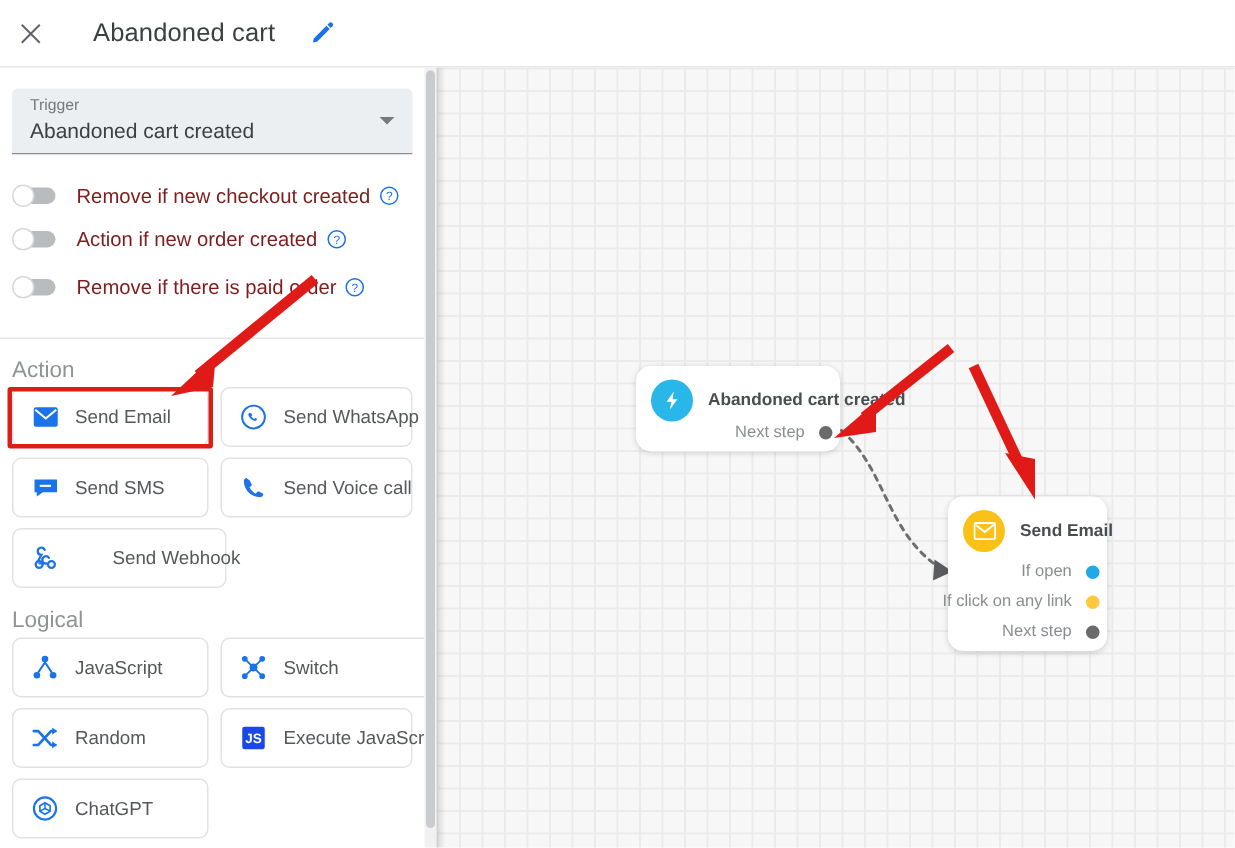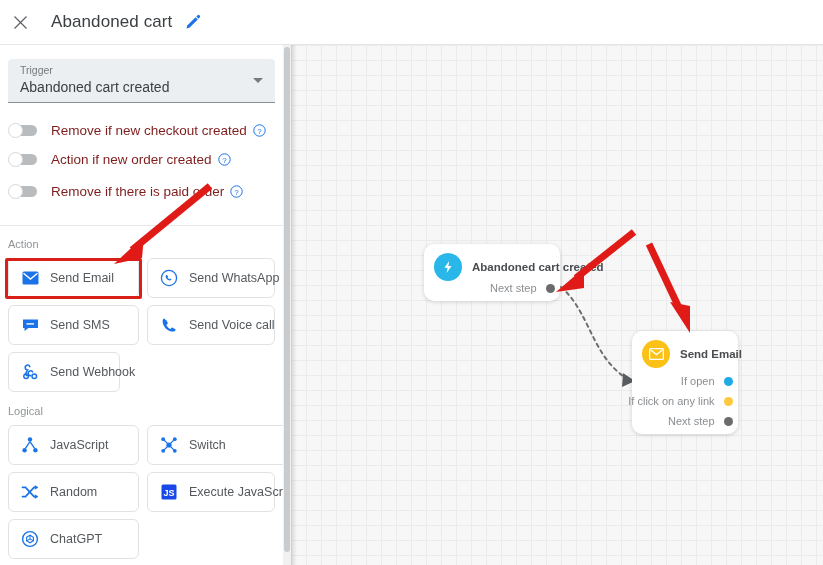--- a/index.html
+++ b/index.html
@@ -21,20 +21,21 @@
     position: absolute;
     left: 0; top: 0;
     width: 823px;
     height: 45px;
     background: #ffffff;
     border-bottom: 1px solid #e4e6e8;
     display: flex;
     align-items: center;
     box-sizing: border-box;
     z-index: 20;
+    gap: 11px;
   }
   #close-btn {
     width: 30px; height: 30px;
     margin-left: 5px;
     display: flex; align-items: center; justify-content: center;
     cursor: pointer;
   }
   #header-title {
     margin-left: 16px;
     font-size: 17px;
@@ -157,21 +158,21 @@
     position: absolute;
     left: 0;
     width: 283px;
     height: 1px;
     background: #e4e6e8;
   }
 
   .section-label {
     position: absolute;
     left: 8px;
-    font-size: 11px;
+    font-size: 15px;
     color: #919497;
   }
 
   
   .card {
     position: absolute;
     height: 40px;
     background: #ffffff;
     border: 1px solid #e0e2e4;
     border-radius: 6px;
@@ -388,21 +389,21 @@
 
   <div class="card" style="left:147px; top:260px; width:128px;">
     <span class="card-icon">
       <svg width="17" height="17" viewBox="0 0 17 17">
         <path d="M3.4 1.6 c-.9 0-1.8 1-1.8 2.3 0 5.7 4.9 10.6 10.6 10.6 1.3 0 2.3-.9 2.3-1.8 0-.3-.2-.6-.5-.8 l-2.4-1.2 c-.4-.2-.9-.1-1.2.3 l-.9 1.1 c-1.8-.9-3.3-2.4-4.2-4.2 l1.1-.9 c.4-.3.5-.8.3-1.2 L5.5 3.4 c-.2-.3-.5-.5-.8-.5 z" fill="#1a73e8"></path>
       </svg>
     </span>
     <span class="card-label">Send Voice call</span>
   </div>
 
-  <div class="card" style="left:8px; top:307px; width:112px;">
+  <div class="card" style="left:8px; top:307px; width:143px;gap:25px;">
     <span class="card-icon">
       <svg width="18" height="18" viewBox="0 0 18 18">
         <path d="M8.8 3.6 a2.4 2.4 0 1 0 -2.2 3.3 l-2.4 4.4" fill="none" stroke="#1a73e8" stroke-width="1.5" stroke-linecap="round"></path>
         <path d="M11.6 8.9 a2.4 2.4 0 1 0 -1.3 3.7 l-5 0" fill="none" stroke="#1a73e8" stroke-width="1.5" stroke-linecap="round"></path>
         <circle cx="5.1" cy="13.3" r="2.3" fill="none" stroke="#1a73e8" stroke-width="1.5"></circle>
         <circle cx="13.3" cy="13.3" r="2.3" fill="none" stroke="#1a73e8" stroke-width="1.5"></circle>
       </svg>
     </span>
     <span class="card-label">Send Webhook</span>
   </div>

